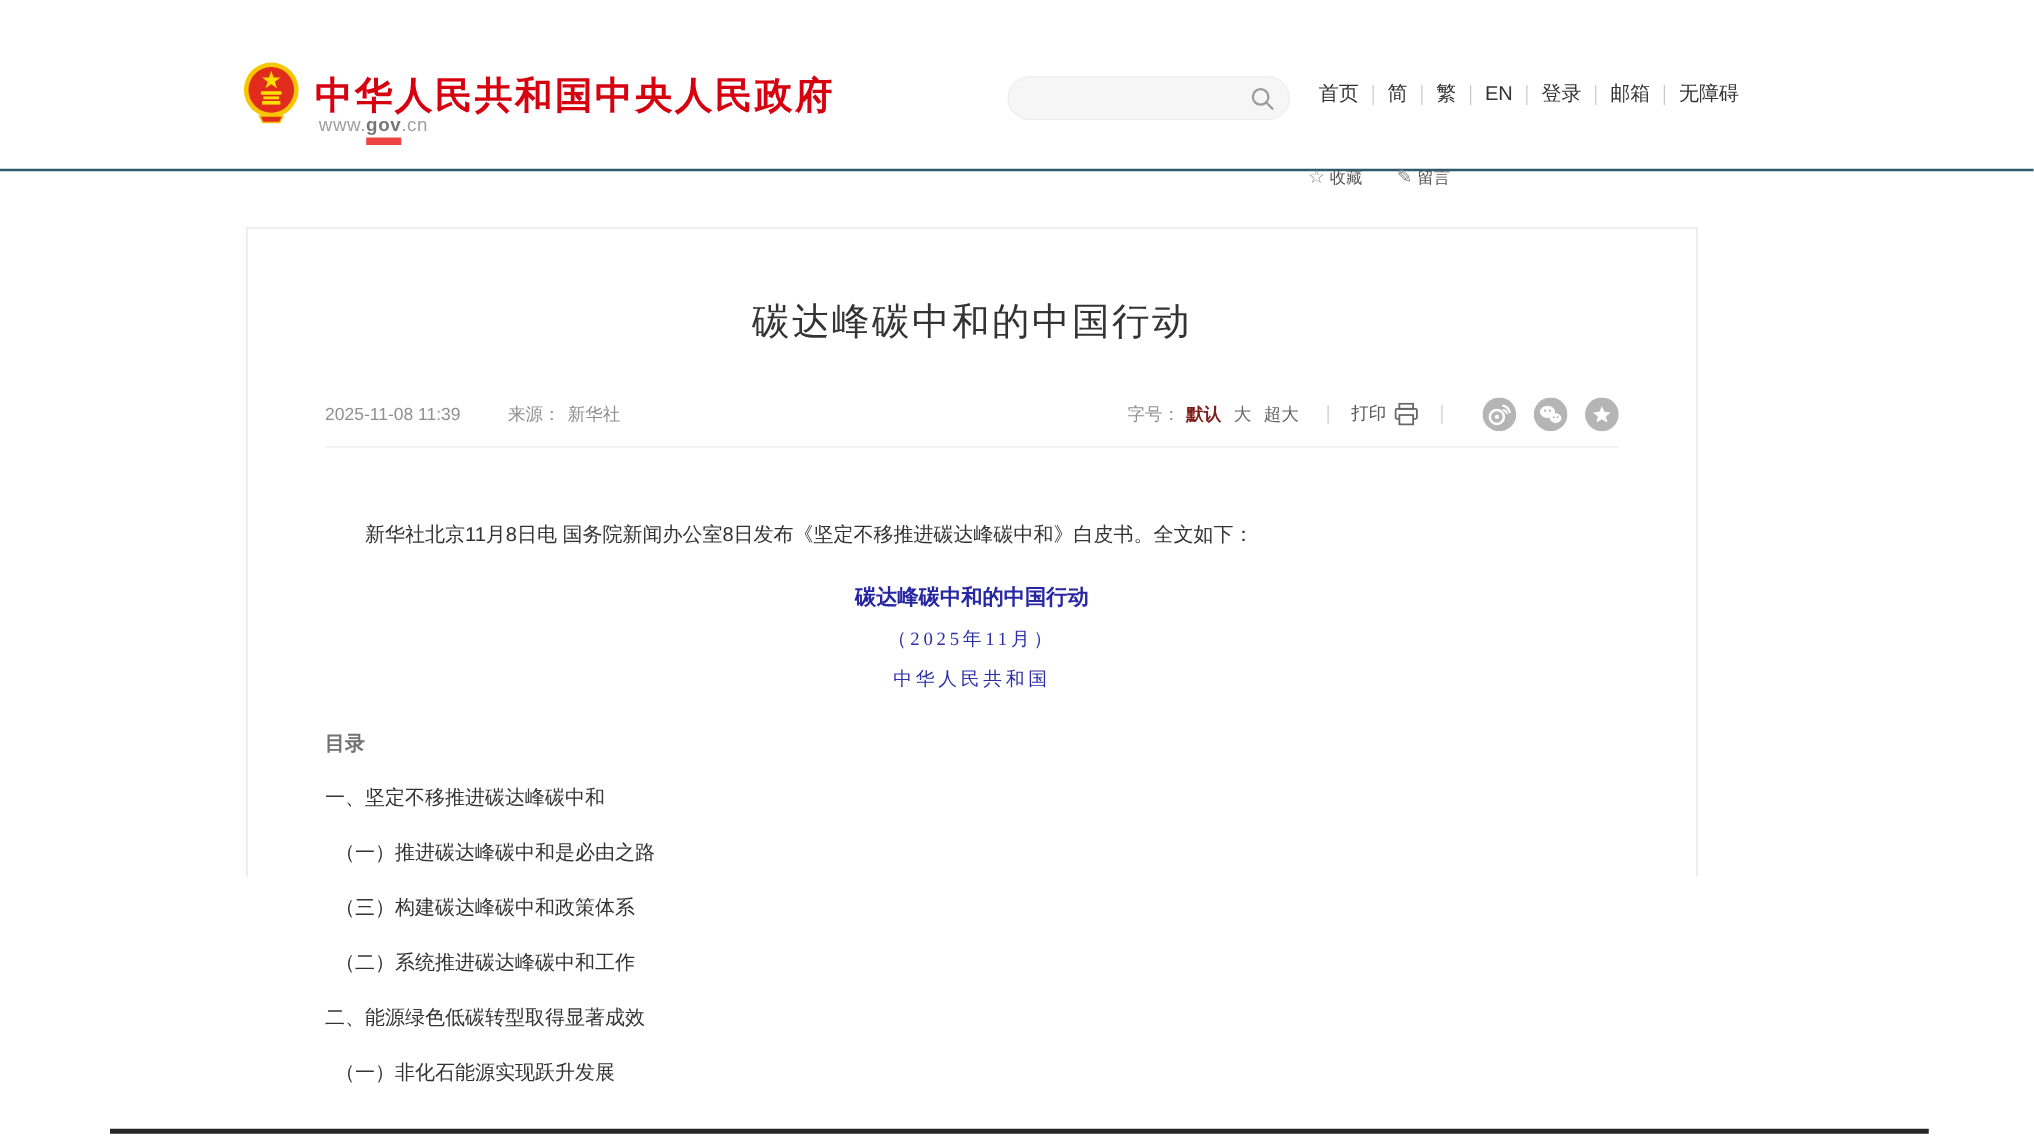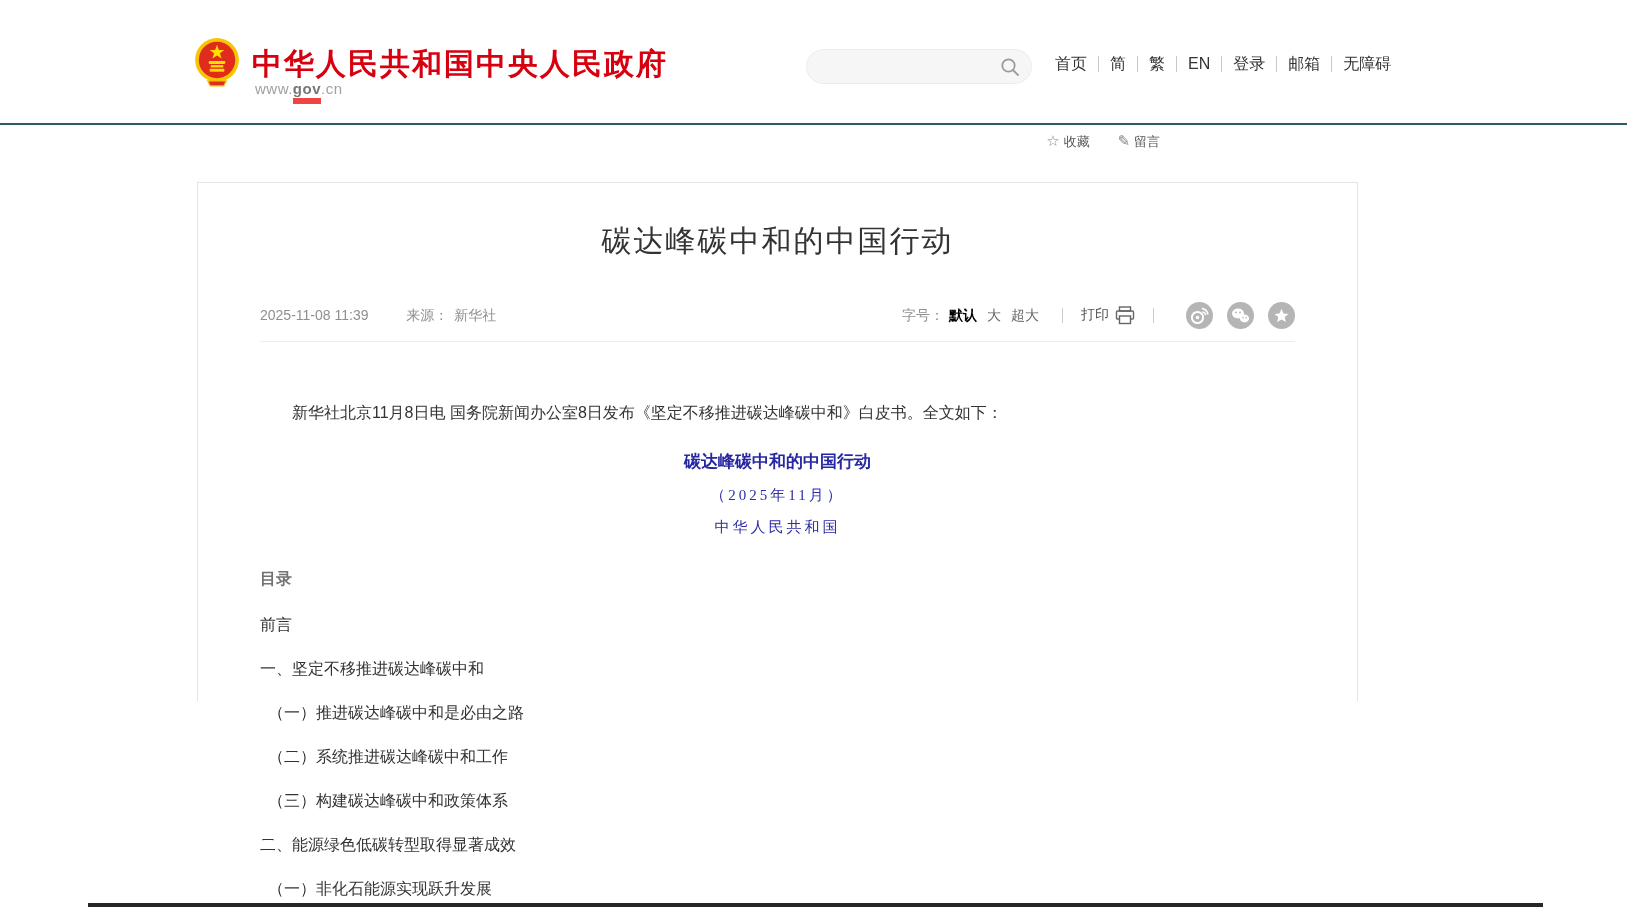--- a/index.html
+++ b/index.html
@@ -1,20 +1,20 @@
 <!DOCTYPE html>
 <html><head>
 <meta charset="utf-8">
 <style>
   * { margin:0; padding:0; box-sizing:border-box; }
   html,body { width:1627px; height:915px; overflow:hidden; background:#fff;
     font-family:"Liberation Sans","DejaVu Sans",sans-serif; }
 
   
-  .header { position:relative; width:100%; height:151px; background:#fff; }
+  .header { position:relative; width:100%; height:151px; background:#fff;margin-top:12px; }
   .emblem { position:absolute; left:192px; top:36px; width:50px; height:52px; }
   .site-title { position:absolute; left:252px; top:44px; font-size:30px; font-weight:bold;
     color:#d7000f; letter-spacing:2px; white-space:nowrap; cursor:pointer; }
   .site-url { position:absolute; left:255px; top:80px; font-size:15px; color:#a0a0a0; letter-spacing:.5px; }
   .site-url .gov { color:#777; font-weight:bold; border-bottom:6px solid #ef4444; padding-bottom:1px; }
 
   .search-box { position:absolute; left:806px; top:49px; width:226px; height:35px;
     background:#f6f6f6; border:1px solid #ededed; border-radius:18px; }
   .search-box input { position:absolute; left:16px; top:0; width:170px; height:33px;
     border:none; outline:none; background:transparent; font-size:14px; color:#333; }
@@ -28,34 +28,34 @@
   .teal-line { position:absolute; left:0; top:123px; width:100%; height:2px; background:#2e5a6e; }
 
   
   .fav-row { position:absolute; left:197px; top:132px; width:963px; text-align:right;
     font-size:13px; color:#555; }
   .fav-row .action { margin-left:24px; cursor:pointer; }
   .fav-row .glyph { color:#888; font-size:15px; margin-right:4px; }
 
   
   .card { position:absolute; left:197px; top:182px; width:1161px; height:519px;
-    background:#fff; border:1px solid #e4e4e4; border-bottom:none; padding:0 62px; }
+    background:#fff; border:1px solid #e4e4e4; border-bottom:none; padding:16px 62px; }
 
   .article-title { margin-top:38px; text-align:center; font-size:30px; color:#333;
     font-weight:400; letter-spacing:2px; }
 
   .meta-row { display:flex; justify-content:space-between; align-items:center;
     margin-top:40px; padding-bottom:12px; border-bottom:1px solid #ececec;
     font-size:14px; color:#8f8f8f; }
   .meta-left .src-label { margin-left:34px; }
   .meta-left .src-name { margin-left:2px; }
   .meta-right { display:flex; align-items:center; color:#666; }
   .meta-right .fs-label { color:#8f8f8f; }
   .fs-opt { margin:0 5px; cursor:pointer; color:#666; }
-  .fs-opt.active { color:#000000; font-weight:bold; }
+  .fs-opt.active { color:#7f1d1d; font-weight:bold; }
   .vsep { display:inline-block; width:1px; height:15px; background:#ccc; margin:0 18px; }
   .print-wrap { display:flex; align-items:flex-start; cursor:pointer; color:#555; }
   .print-wrap svg { margin-left:6px; }
   .share-icons { display:flex; align-items:center; }
   .share-icons svg { margin-left:14px; cursor:pointer; }
 
   .lead { margin-top:60px; font-size:16px; color:#333; line-height:22px; text-indent:2em; }
 
   .doc-title { margin-top:26px; text-align:center; font-size:17px; font-weight:bold; color:#2727a3; }
   .doc-line { margin-top:13px; text-align:center; font-size:15px; color:#2d2da6;
@@ -163,22 +163,21 @@
     </div>
   </div>
 
   <p class="lead">新华社北京11月8日电 国务院新闻办公室8日发布《坚定不移推进碳达峰碳中和》白皮书。全文如下：</p>
 
   <div class="doc-title">碳达峰碳中和的中国行动</div>
   <div class="doc-line">（2025年11月）</div>
   <div class="doc-line">中华人民共和国</div>
 
   <div class="toc-heading">目录</div>
-  <div class="toc-item first">前言</div>
   <div class="toc-item">一、坚定不移推进碳达峰碳中和</div>
   <div class="toc-item sub">（一）推进碳达峰碳中和是必由之路</div>
+  <div class="toc-item sub">（三）构建碳达峰碳中和政策体系</div>
   <div class="toc-item sub">（二）系统推进碳达峰碳中和工作</div>
-  <div class="toc-item sub">（三）构建碳达峰碳中和政策体系</div>
   <div class="toc-item">二、能源绿色低碳转型取得显著成效</div>
   <div class="toc-item sub">（一）非化石能源实现跃升发展</div>
 </div>
 
 <div class="bottom-line"></div>
 
 </body></html>

